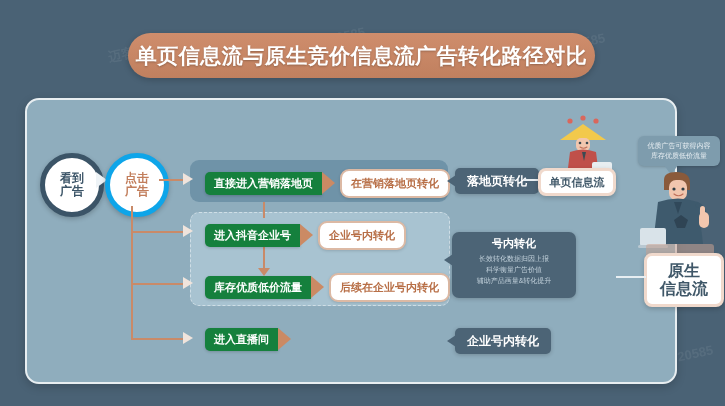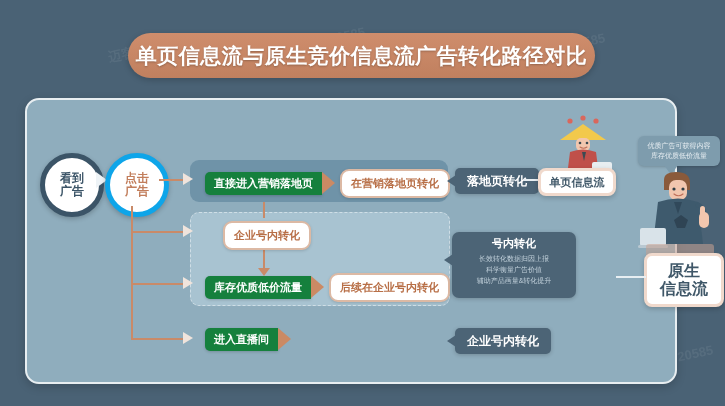--- a/index.html
+++ b/index.html
@@ -195,20 +195,21 @@
 <div class="tri" style="left:258px;top:268px;border-left:6px solid transparent;border-right:6px solid transparent;border-top:8px solid #c98a68;border-bottom:0;"></div>
 <div class="ln" style="left:263px;top:202px;width:2px;height:16px;"></div>
 
 <div class="row" style="left:205px;top:169px;">
   <div class="arrowbox">直接进入营销落地页</div>
   <div style="width:18px;"></div>
   <div class="whitebox">在营销落地页转化</div>
 </div>
 
 <div class="row" style="left:205px;top:221px;">
+  <div class="arrowbox">进入抖音企业号</div>
   <div style="width:18px;"></div>
   <div class="whitebox">企业号内转化</div>
 </div>
 
 <div class="row" style="left:205px;top:273px;">
   <div class="arrowbox">库存优质低价流量</div>
   <div style="width:18px;"></div>
   <div class="whitebox">后续在企业号内转化</div>
 </div>
 

